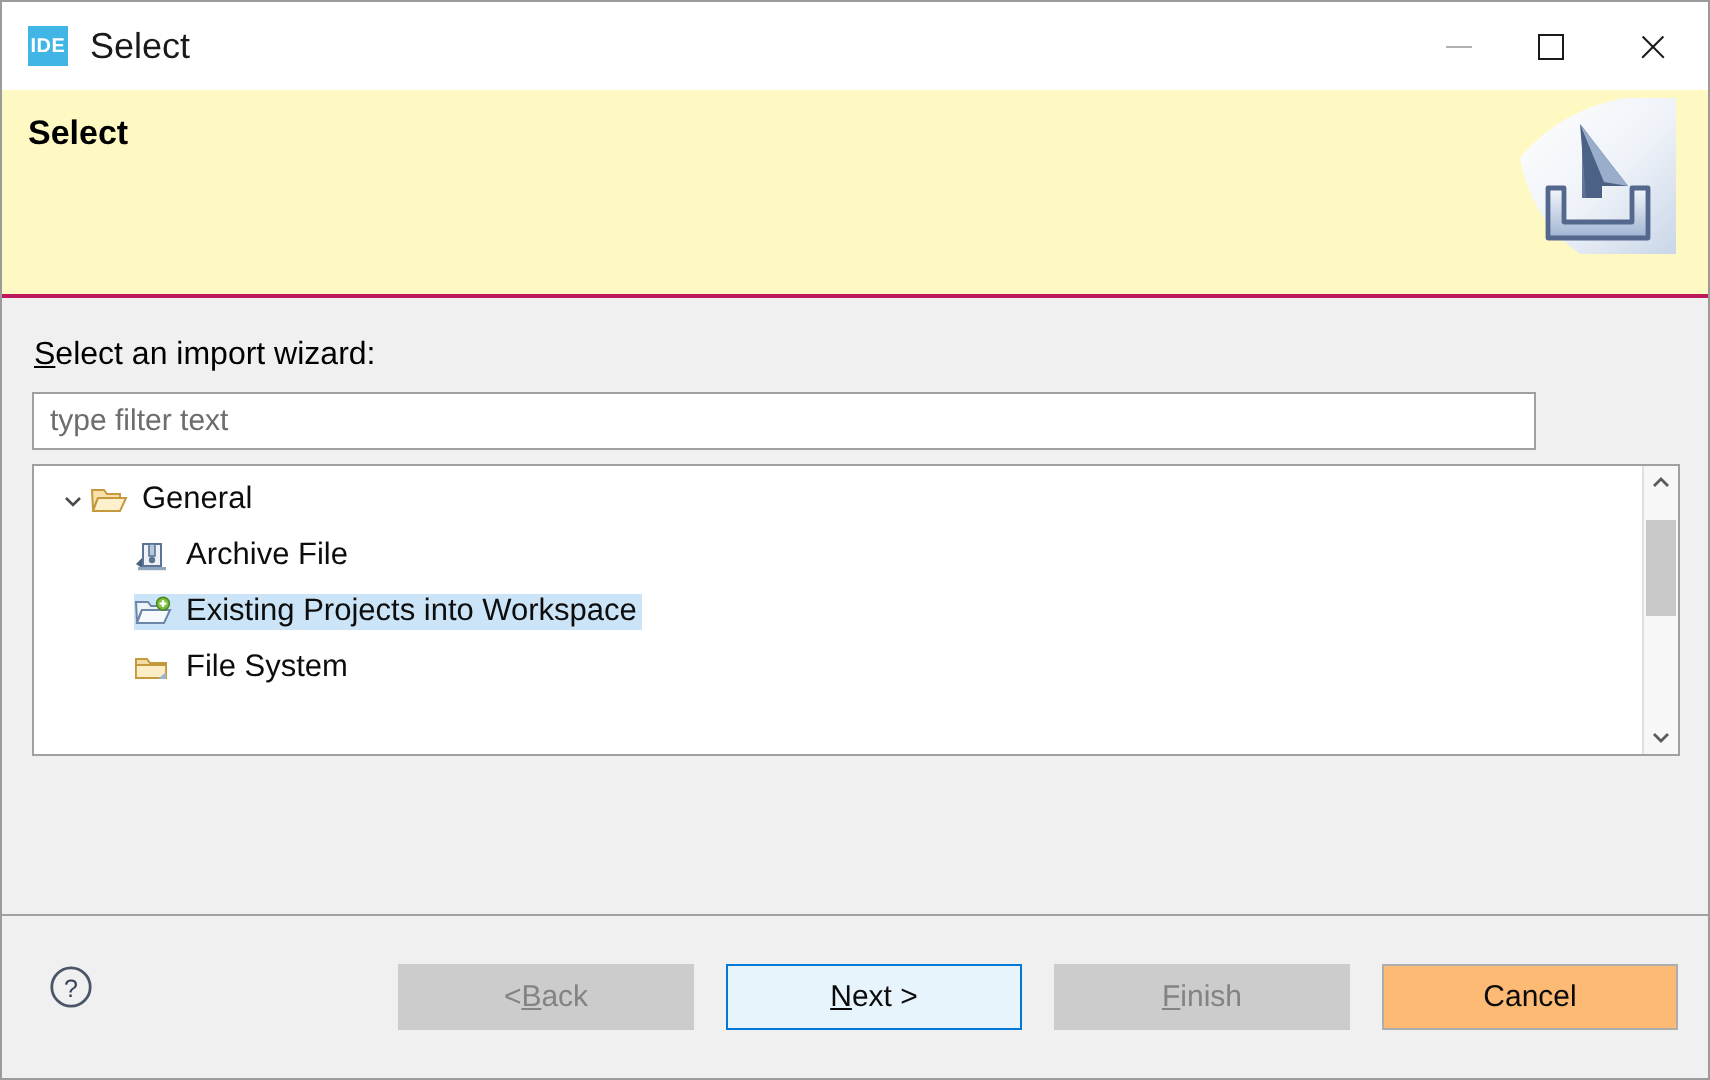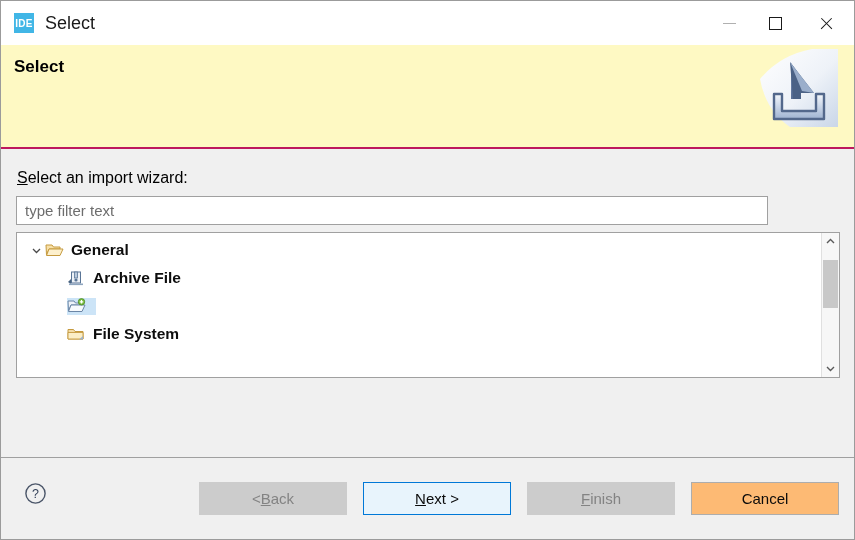--- a/index.html
+++ b/index.html
@@ -181,21 +181,20 @@
     overflow: hidden;
     position: relative;
   }
   .tree-row {
     height: 28px;
     display: flex;
     align-items: center;
     font-size: 15.5px;
     color: #0d0d0d;
     white-space: nowrap;
-    font-weight: bold;
   }
   .tree-row .indent-0 { width: 10px; flex: none; }
   .tree-row .indent-1 { width: 50px; flex: none; }
   .twisty {
     width: 18px;
     flex: none;
     display: flex;
     align-items: center;
     justify-content: center;
     color: #4a4a4a;
@@ -384,20 +383,21 @@
           <div class="indent-1"></div>
           <div class="row-hl-wrap row-sel">
             <div class="row-icon">
               <svg width="19" height="16" viewBox="0 0 19 16">
                 <path d="M1 3 L7 3 L8.5 5 L15 5 L15 7 L4 7 L1.5 13 Z" fill="#eef3f9" stroke="#6b86a6" stroke-width="1"></path>
                 <path d="M4 7 L18 7 L15 13.5 L1.5 13.5 Z" fill="#f7fafd" stroke="#6b86a6" stroke-width="1"></path>
                 <circle cx="14.5" cy="3.8" r="3.2" fill="#7bc043" stroke="#4d8a1f" stroke-width="0.8"></circle>
                 <path d="M14.5 2.1 L14.5 5.5 M12.8 3.8 L16.2 3.8" stroke="#ffffff" stroke-width="1.2"></path>
               </svg>
             </div>
+            <span>Existing Projects into Workspace</span>
           </div>
         </div>
 
         <div class="tree-row">
           <div class="indent-1"></div>
           <div class="row-icon">
             <svg width="19" height="16" viewBox="0 0 19 16">
               <path d="M1 3.5 L6.5 3.5 L8 5.5 L16 5.5 L16 13 L1 13 Z" fill="#f3dca6" stroke="#c59a3f" stroke-width="1"></path>
               <path d="M1 6.5 L16 6.5 L16 13 L1 13 Z" fill="#fbeec6" stroke="#c59a3f" stroke-width="0.9"></path>
               <path d="M12 13.5 L16 13.5 L16 10 Z" fill="#9fb3c9"></path>

